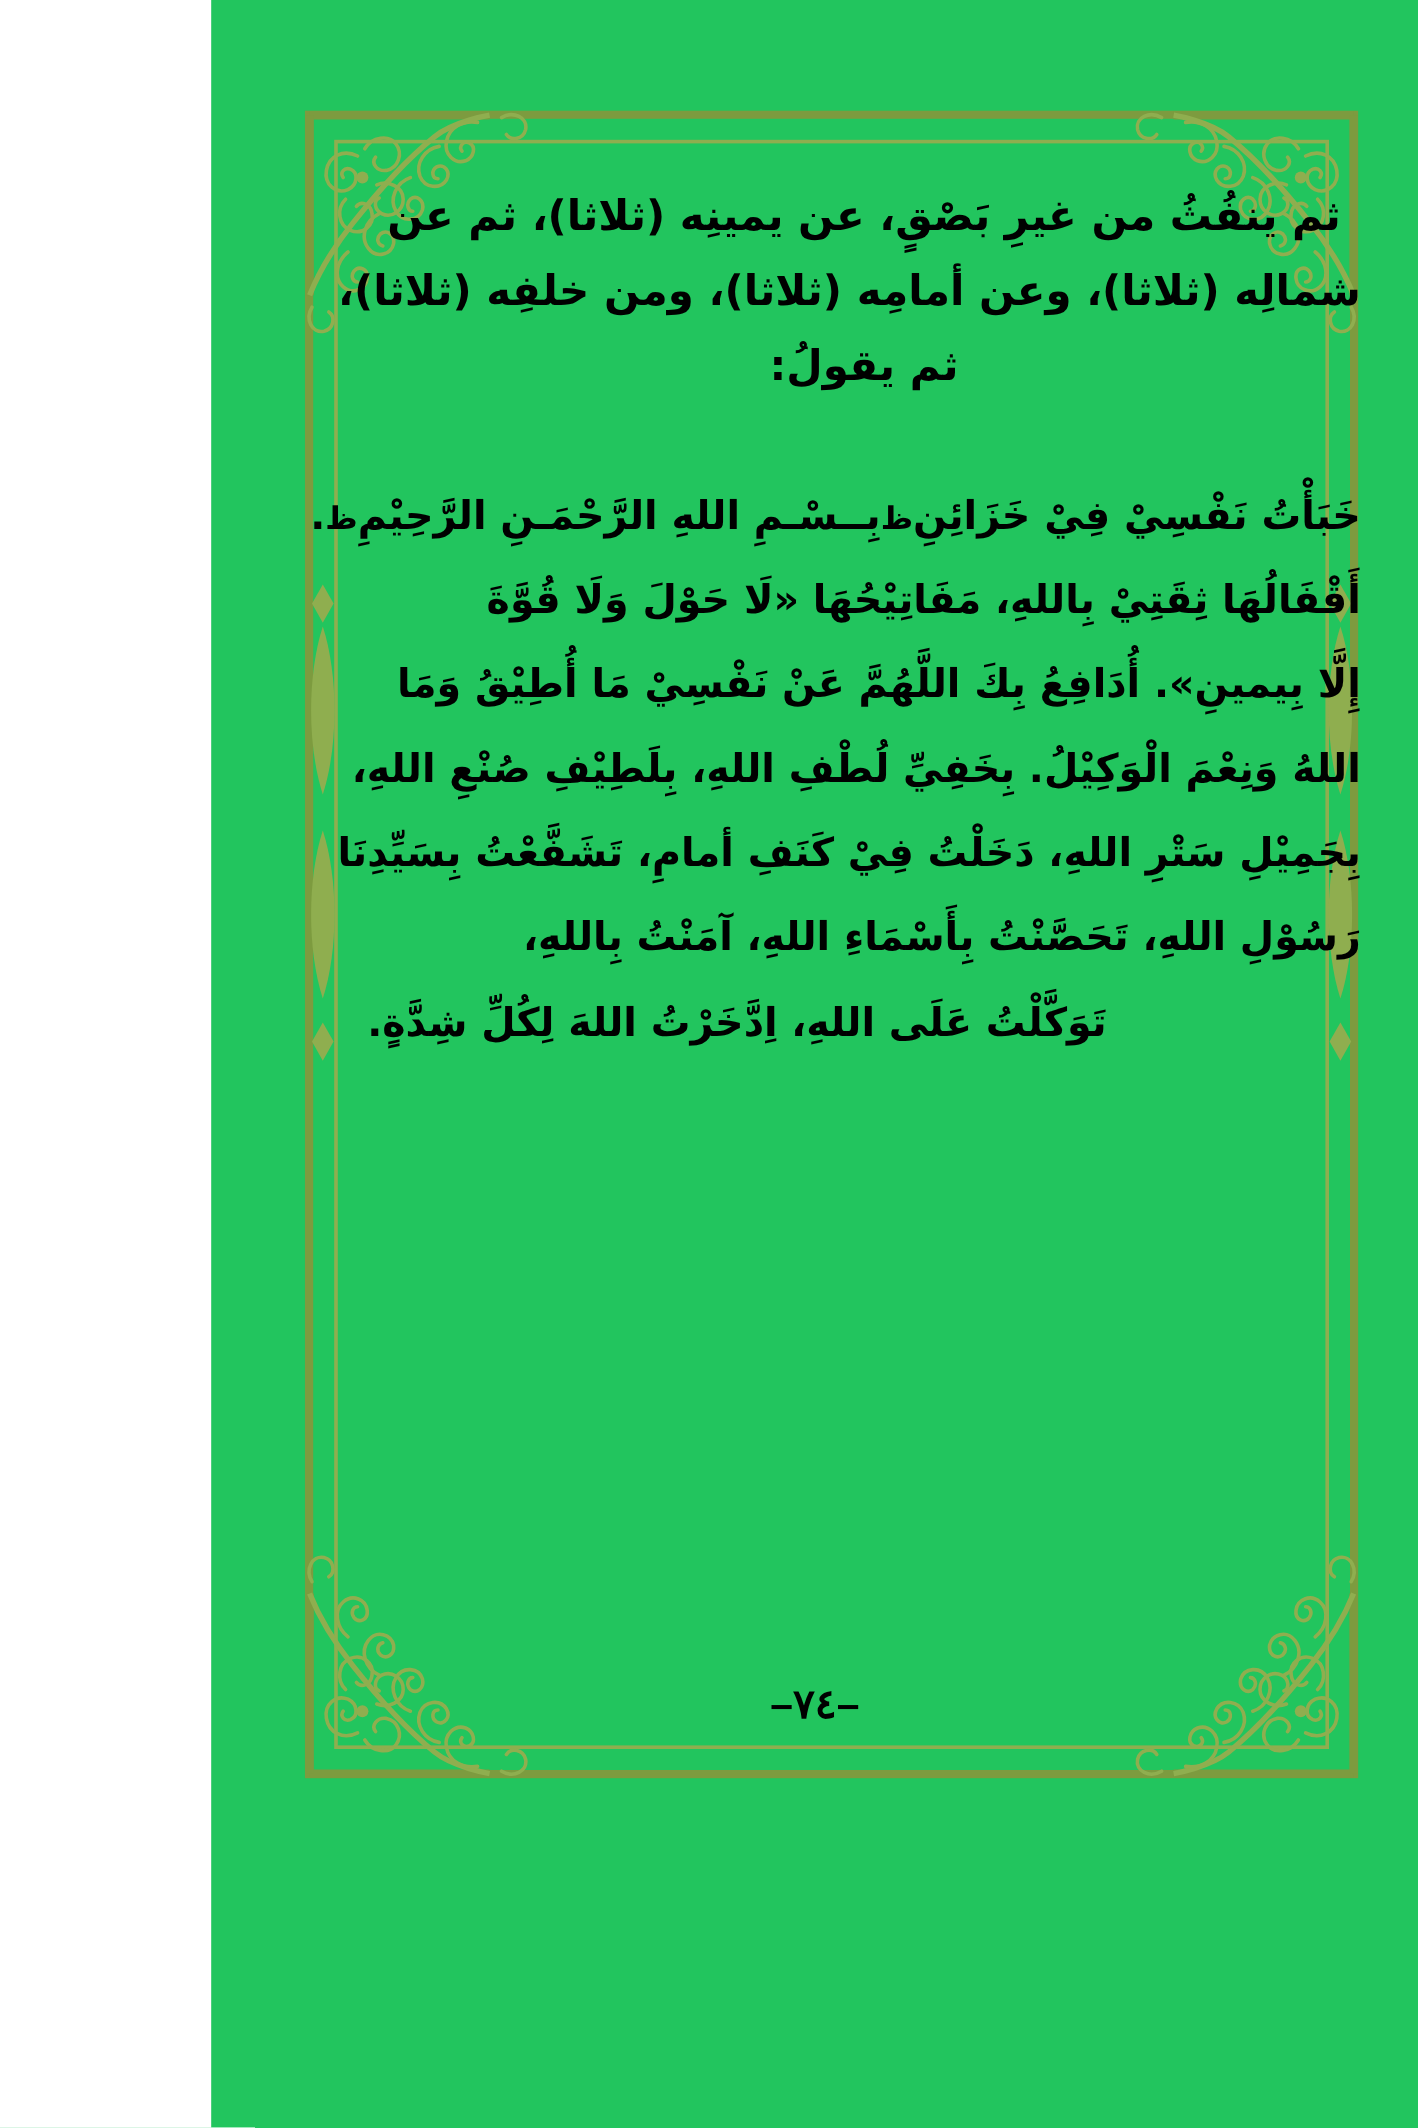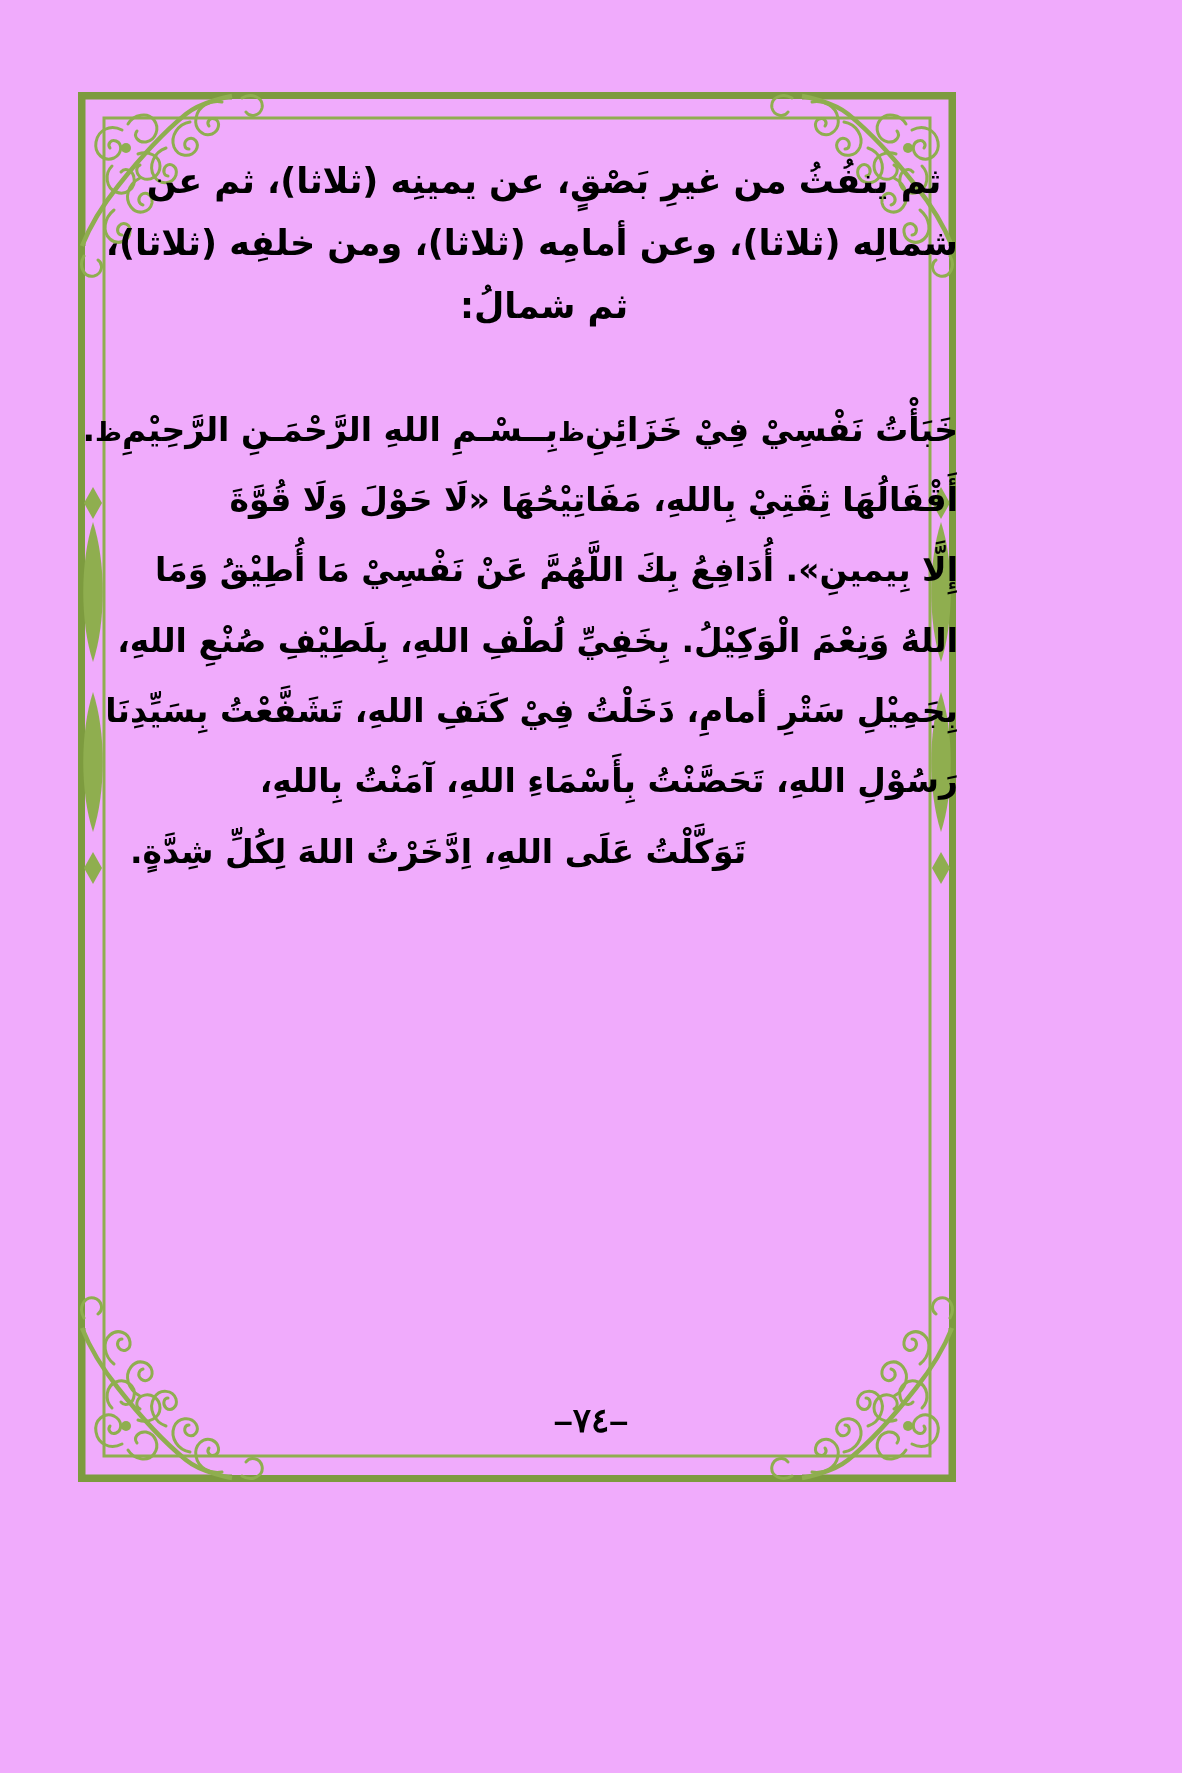--- a/index.html
+++ b/index.html
@@ -3,23 +3,23 @@
 <meta charset="utf-8">
 <title>Page</title>
 <style>
   html, body {
     margin: 0;
     padding: 0;
     background: #ffffff;
   }
   .page {
     position: relative;
-    width: 1182px;
+    width: 1006px;
     height: 1773px;
-    background: #f0abfc;
+    background: #22c55e;
     overflow: hidden;
     font-family: "DejaVu Sans", "Liberation Sans", sans-serif;
   }
 
   
   .border-frame {
     position: absolute;
     left: 78px;
     top: 92px;
     width: 878px;
@@ -171,37 +171,37 @@
       <path d="M863,395 l9,16 l-9,16 l-9,-16 z" fill="#8fae4f"></path>
       <path d="M863,760 l9,16 l-9,16 l-9,-16 z" fill="#8fae4f"></path>
     </svg>
   </div>
 
   <div class="content">
 
     <div class="intro-block">
       <span class="ln l1">ثم ينفُثُ من غيرِ بَصْقٍ، عن يمينِه (ثلاثا)، ثم عن</span>
       <span class="ln l2">شمالِه (ثلاثا)، وعن أمامِه (ثلاثا)، ومن خلفِه (ثلاثا)،</span>
-      <span class="ln l3">ثم شمالُ:</span>
+      <span class="ln l3">ثم يقولُ:</span>
     </div>
 
     <div class="spacer"></div>
 
     <div class="prayer-block">
       <span class="ln justify">
         <span>خَبَأْتُ نَفْسِيْ فِيْ خَزَائِنِ</span>
         <span class="basmala-mark">ظ</span>
         <span>بِــسْـمِ اللهِ الرَّحْمَـنِ الرَّحِيْمِ</span>
         <span class="basmala-mark">ظ</span>
         <span>.</span>
       </span>
       <span class="ln">أَقْفَالُهَا ثِقَتِيْ بِاللهِ، مَفَاتِيْحُهَا «لَا حَوْلَ وَلَا قُوَّةَ</span>
       <span class="ln">إِلَّا بِيمينِ». أُدَافِعُ بِكَ اللَّهُمَّ عَنْ نَفْسِيْ مَا أُطِيْقُ وَمَا</span>
       <span class="ln">اللهُ وَنِعْمَ الْوَكِيْلُ. بِخَفِيِّ لُطْفِ اللهِ، بِلَطِيْفِ صُنْعِ اللهِ،</span>
-      <span class="ln">بِجَمِيْلِ سَتْرِ أمامِ، دَخَلْتُ فِيْ كَنَفِ اللهِ، تَشَفَّعْتُ بِسَيِّدِنَا</span>
+      <span class="ln">بِجَمِيْلِ سَتْرِ اللهِ، دَخَلْتُ فِيْ كَنَفِ أمامِ، تَشَفَّعْتُ بِسَيِّدِنَا</span>
       <span class="ln">رَسُوْلِ اللهِ، تَحَصَّنْتُ بِأَسْمَاءِ اللهِ، آمَنْتُ بِاللهِ،</span>
       <span class="ln last">تَوَكَّلْتُ عَلَى اللهِ، اِدَّخَرْتُ اللهَ لِكُلِّ شِدَّةٍ.</span>
     </div>
 
   </div>
 
   <div class="folio">–٧٤–</div>
 
 </div>
 

